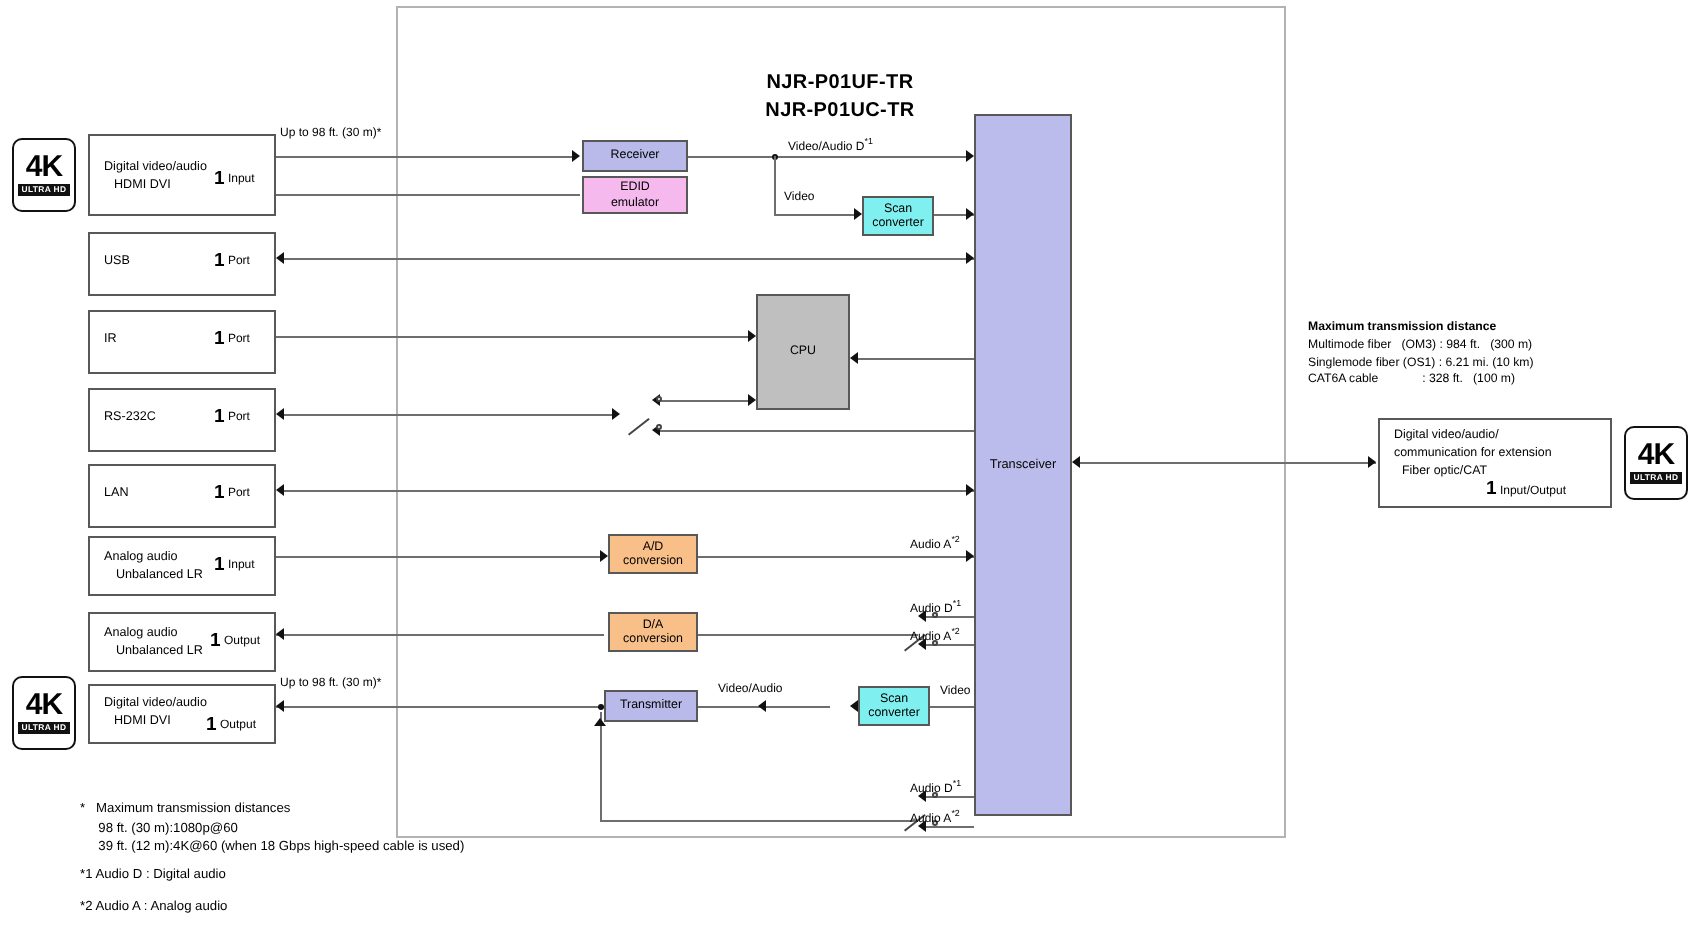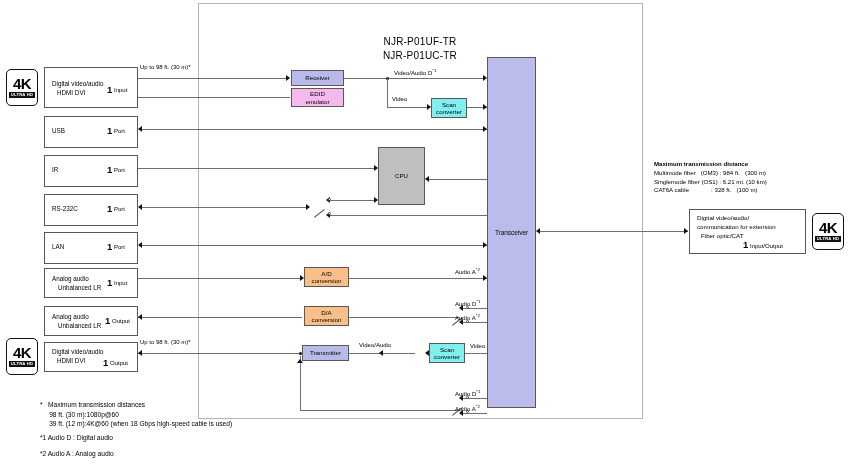--- a/index.html
+++ b/index.html
@@ -4,21 +4,21 @@
 <style>
   html,body{margin:0;padding:0;background:#ffffff;}
   body{width:850px;height:464px;position:relative;overflow:hidden;
        font-family:"Liberation Sans","DejaVu Sans",sans-serif;color:#000;}
   .abs{position:absolute;}
 
   
   #device-outline{left:198px;top:3px;width:443px;height:414px;border:1px solid #b3b3b3;background:#fff;}
 
   
-  .title{font-size:10px;font-weight:normal;text-align:center;letter-spacing:.2px;}
+  .title{font-size:10px;font-weight:bold;text-align:center;letter-spacing:.2px;}
 
   
   .portbox{border:1px solid #585858;background:#fff;box-sizing:border-box;}
   .portbox .pname{position:absolute;left:7px;font-size:6.3px;line-height:8px;white-space:nowrap;}
   .portbox .pqty{position:absolute;font-size:6px;white-space:nowrap;}
   .pqty b{font-size:9.5px;font-weight:bold;vertical-align:-1px;}
 
   
   .logo4k{border:1.4px solid #111;border-radius:5px;background:#fff;
           display:flex;flex-direction:column;align-items:center;justify-content:center;box-sizing:border-box;}

